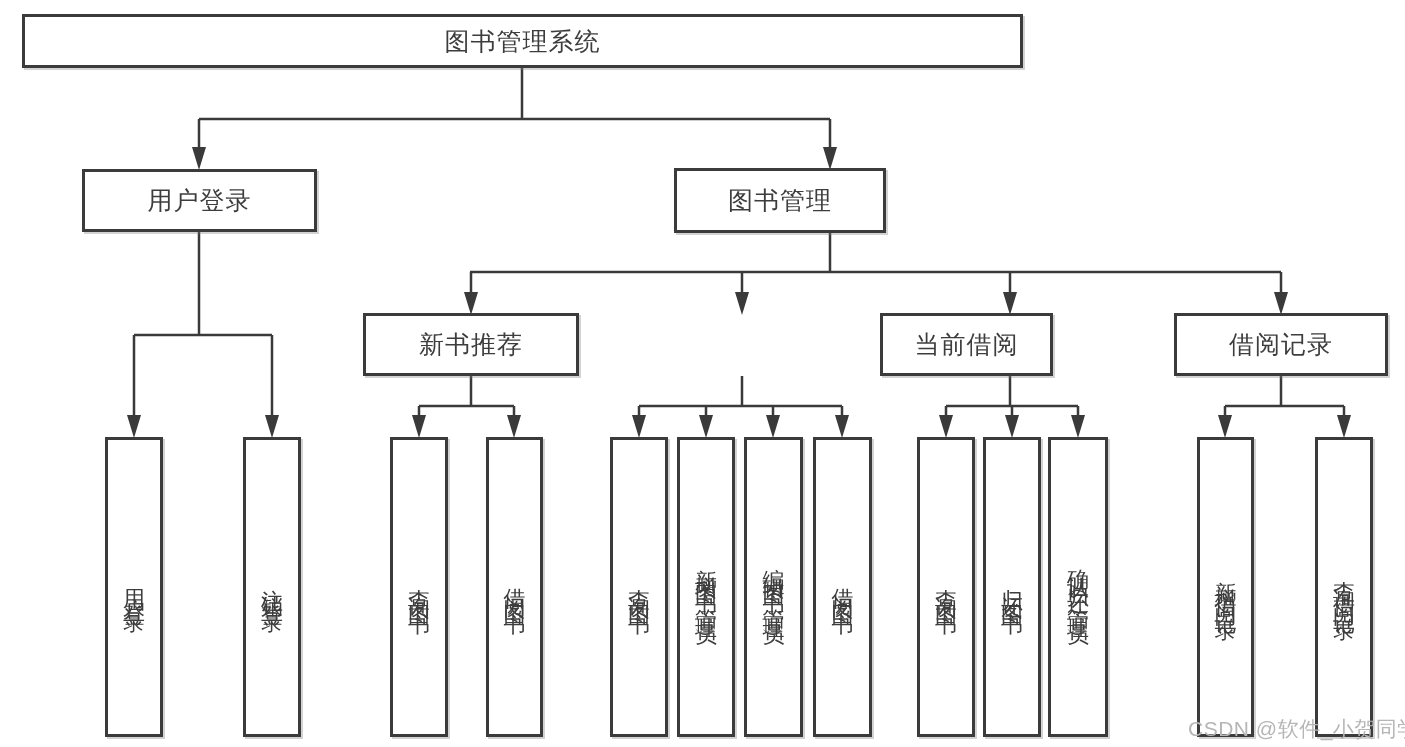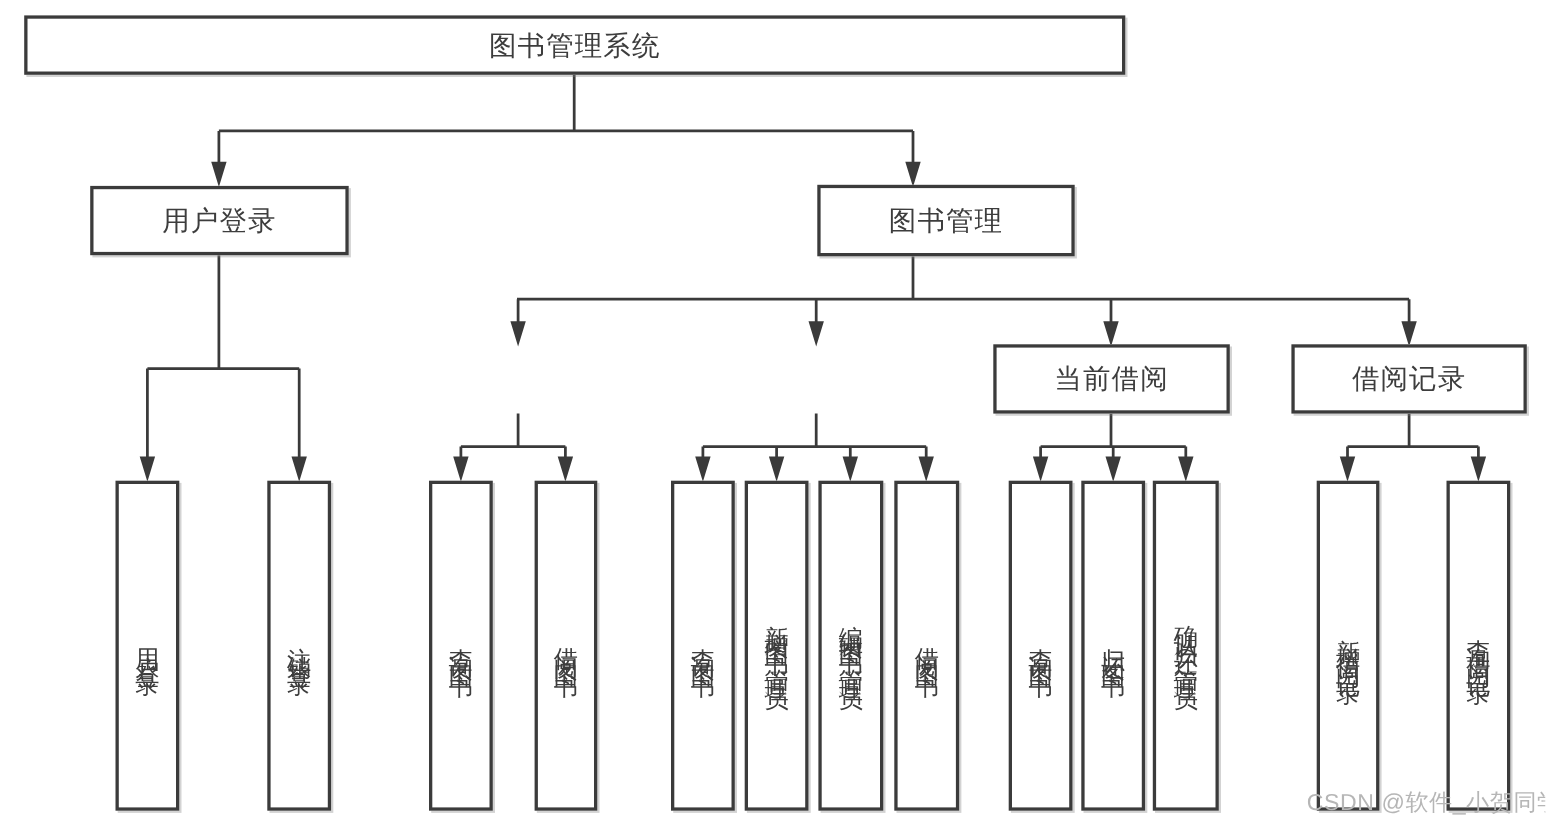--- a/index.html
+++ b/index.html
@@ -56,25 +56,28 @@
     </g>
   </svg>
 
   <div class="box bh" style="left:22px;top:14px;width:1001px;height:54px">
     <span>图书管理系统</span>
   </div>
 
   <div class="box bh" style="left:82px;top:169px;width:235px;height:63px">
     <span>用户登录</span>
   </div>
-  <div class="box bh" style="left:743px;top:168px;width:234px;height:65px">
+  <div class="box bh" style="left:674px;top:168px;width:212px;height:65px">
     <span>图书管理</span>
   </div>
 
-  <div class="box bh" style="left:903px;top:313px;width:215px;height:63px">
+  <div class="box bh" style="left:363px;top:313px;width:216px;height:63px">
+    <span>新书推荐</span>
+  </div>
+  <div class="box bh" style="left:880px;top:313px;width:173px;height:63px">
     <span>当前借阅</span>
   </div>
   <div class="box bh" style="left:1174px;top:313px;width:214px;height:63px">
     <span>借阅记录</span>
   </div>
 
   <div class="box bv" style="left:105px;top:437px;width:58px;height:300px">
     <span>用户登录</span>
   </div>
   <div class="box bv" style="left:243px;top:437px;width:58px;height:300px">

